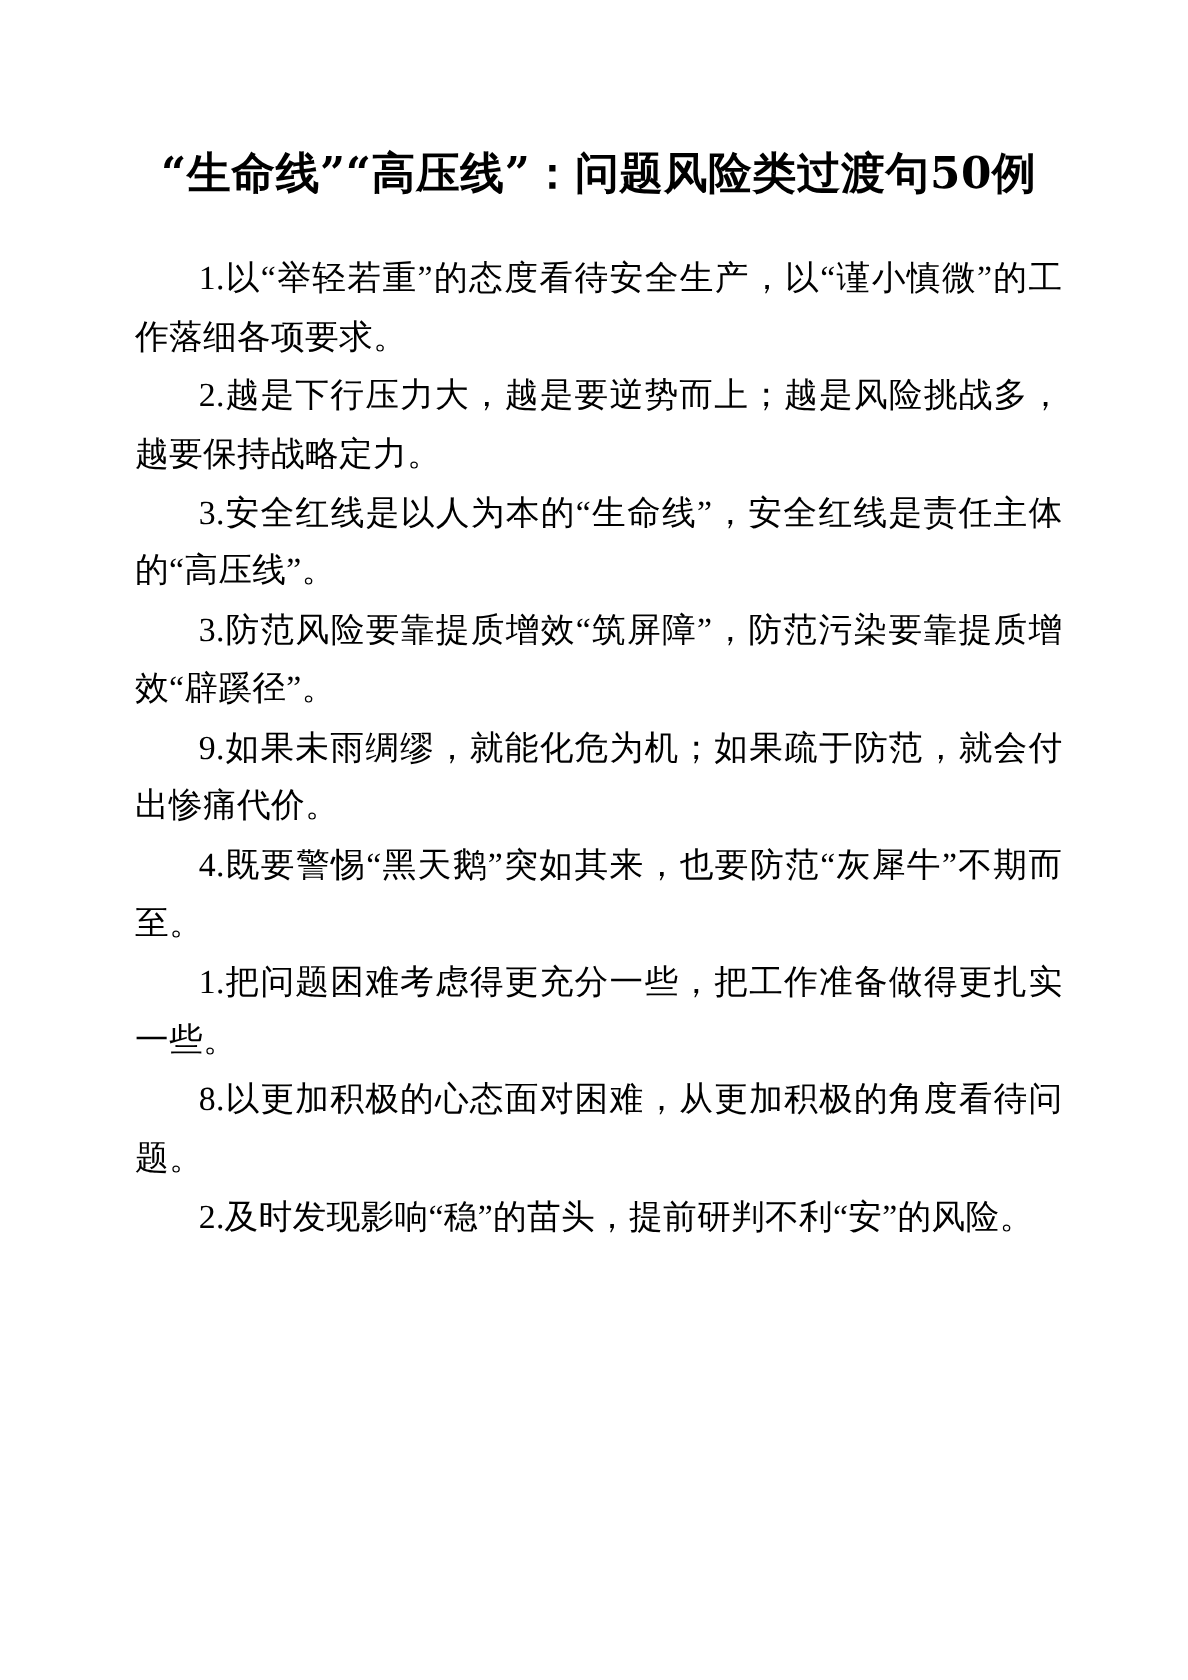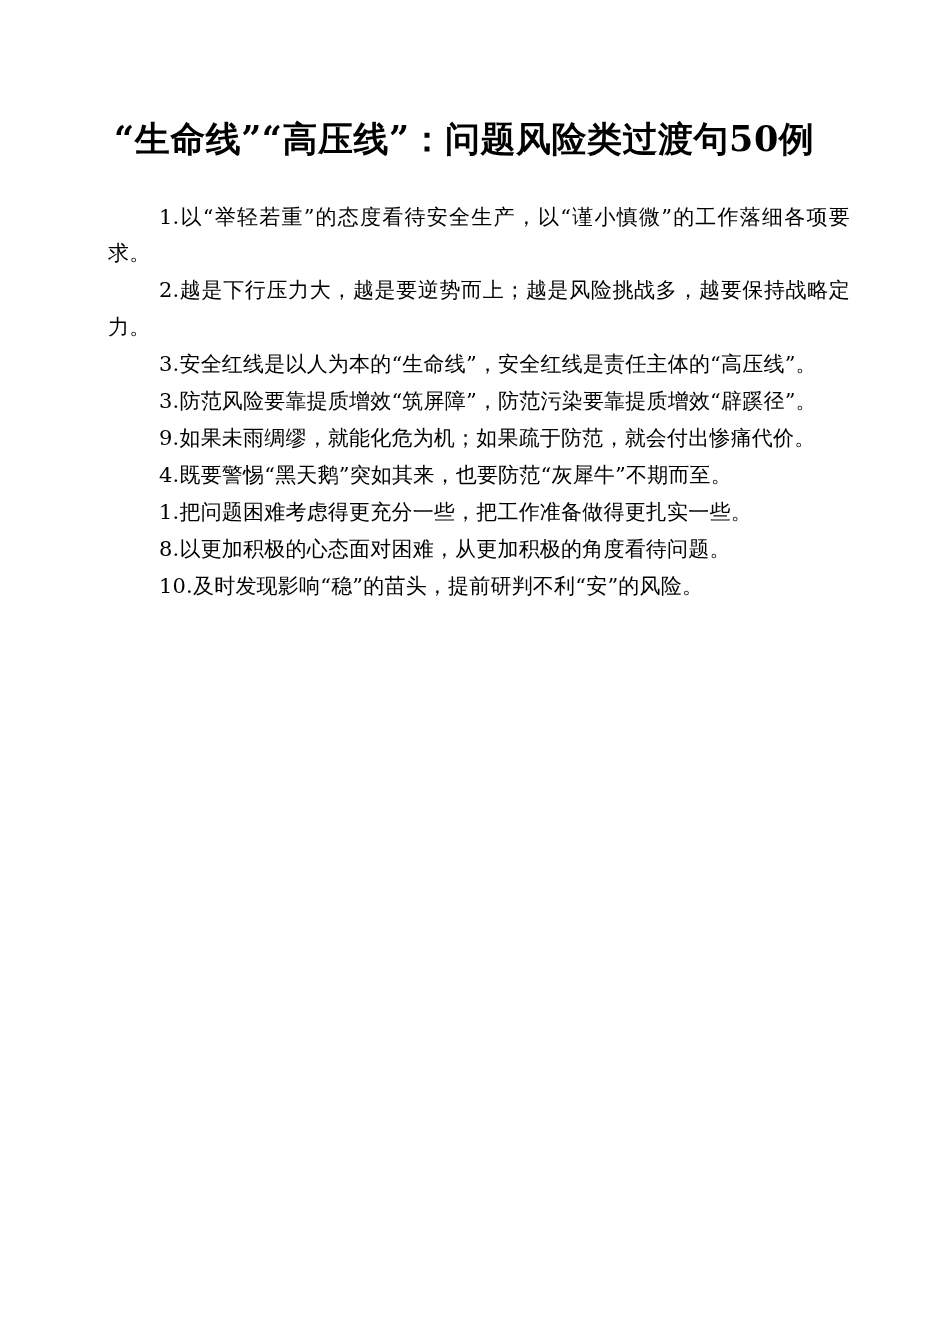--- a/index.html
+++ b/index.html
@@ -23,44 +23,46 @@
     position: absolute;
     left: 108px;
     top: 112px;
     width: 742px;
   }
   .doc-title {
     font-family: "DejaVu Serif", "Liberation Serif", serif;
     font-weight: bold;
     font-size: 35px;
     line-height: 1.52;
+    text-align: center;
     letter-spacing: 0.5px;
     margin: 0 0 34px 0;
     padding: 0 6px;
   }
   .para {
-    font-size: 21px;
+    font-size: 27px;
     line-height: 1.72;
     text-align: justify;
     text-justify: inter-ideograph;
     margin: 0 0 1px 0;
     text-indent: 51px;
     letter-spacing: 0.2px;
+    font-family: Liberation Serif, serif;
   }
 </style>
 </head>
 <body>
 
 <div class="page">
   <div class="content">
     <h1 class="doc-title">“生命线”“高压线”：问题风险类过渡句50例</h1>
 
     <p class="para">1.以“举轻若重”的态度看待安全生产，以“谨小慎微”的工作落细各项要求。</p>
     <p class="para">2.越是下行压力大，越是要逆势而上；越是风险挑战多，越要保持战略定力。</p>
     <p class="para">3.安全红线是以人为本的“生命线”，安全红线是责任主体的“高压线”。</p>
     <p class="para">3.防范风险要靠提质增效“筑屏障”，防范污染要靠提质增效“辟蹊径”。</p>
     <p class="para">9.如果未雨绸缪，就能化危为机；如果疏于防范，就会付出惨痛代价。</p>
     <p class="para">4.既要警惕“黑天鹅”突如其来，也要防范“灰犀牛”不期而至。</p>
     <p class="para">1.把问题困难考虑得更充分一些，把工作准备做得更扎实一些。</p>
     <p class="para">8.以更加积极的心态面对困难，从更加积极的角度看待问题。</p>
-    <p class="para">10.及时发现影响“稳”的苗头，提前研判不利“安”的风险。</p>
+    <p class="para">2.及时发现影响“稳”的苗头，提前研判不利“安”的风险。</p>
   </div>
 </div>
 
 </body></html>

